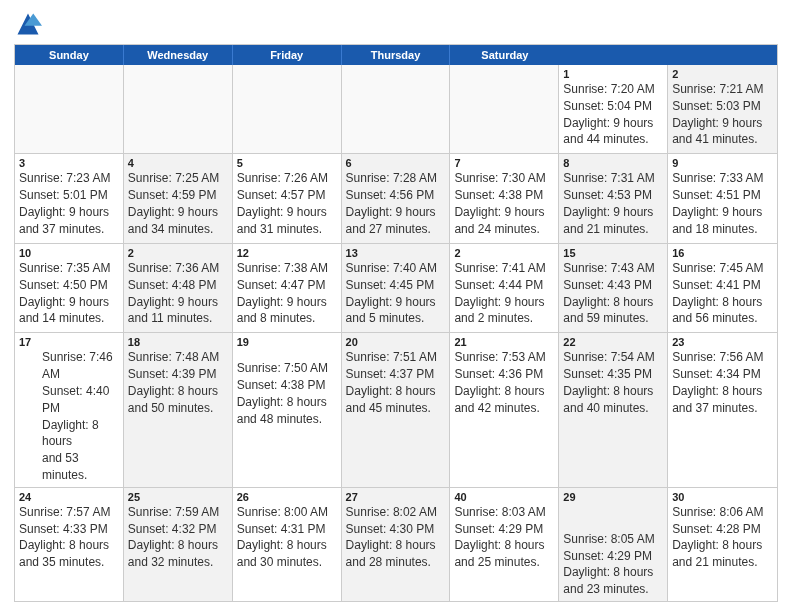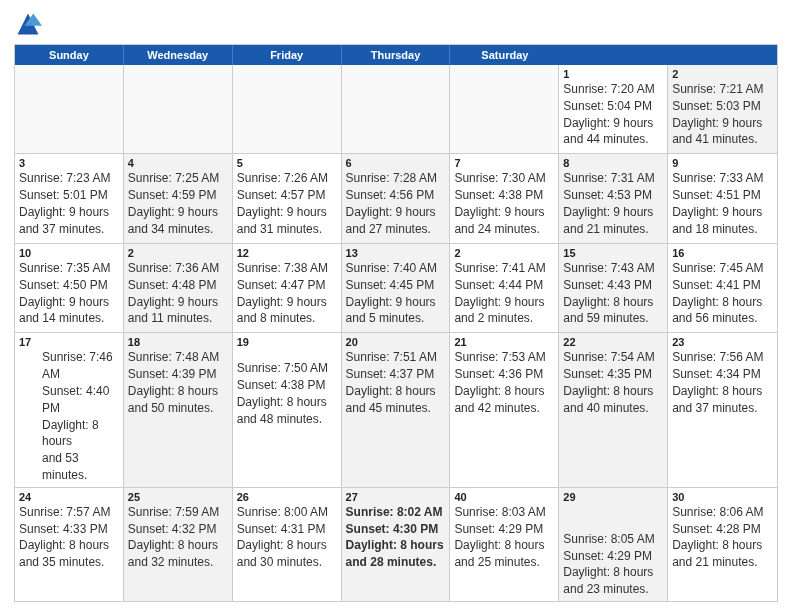--- a/index.html
+++ b/index.html
@@ -331,21 +331,21 @@
           </div>
           <div class="cal-cell">
             <span class="day-num">26</span>
             <div class="day-info" style="white-space: pre-line;">Sunrise: 8:00 AM
 Sunset: 4:31 PM
 Daylight: 8 hours
 and 30 minutes.</div>
           </div>
           <div class="cal-cell shaded">
             <span class="day-num">27</span>
-            <div class="day-info" style="white-space: pre-line; font-weight: bold;">Sunrise: 8:02 AM
+            <div class="day-info" style="white-space: pre-line;">Sunrise: 8:02 AM
 Sunset: 4:30 PM
 Daylight: 8 hours
 and 28 minutes.</div>
           </div>
           <div class="cal-cell">
             <span class="day-num">40</span>
             <div class="day-info" style="white-space: pre-line;">Sunrise: 8:03 AM
 Sunset: 4:29 PM
 Daylight: 8 hours
 and 25 minutes.</div>

